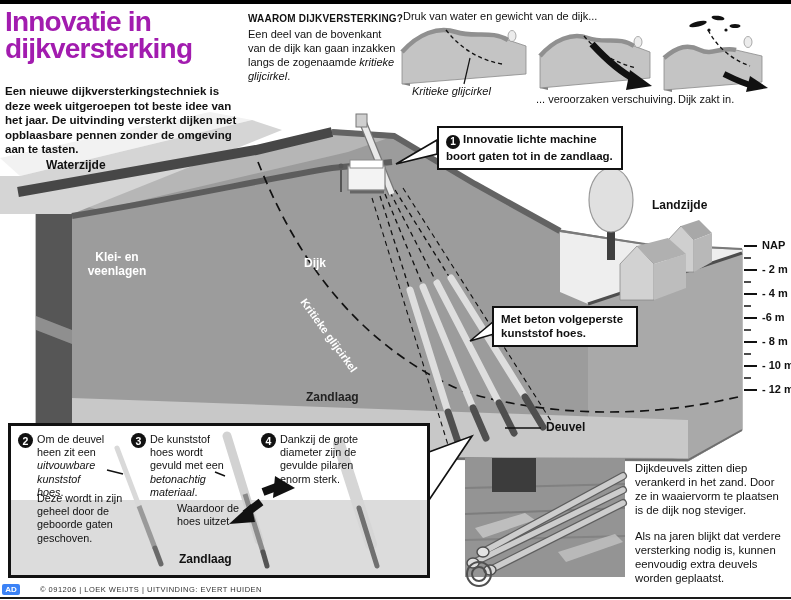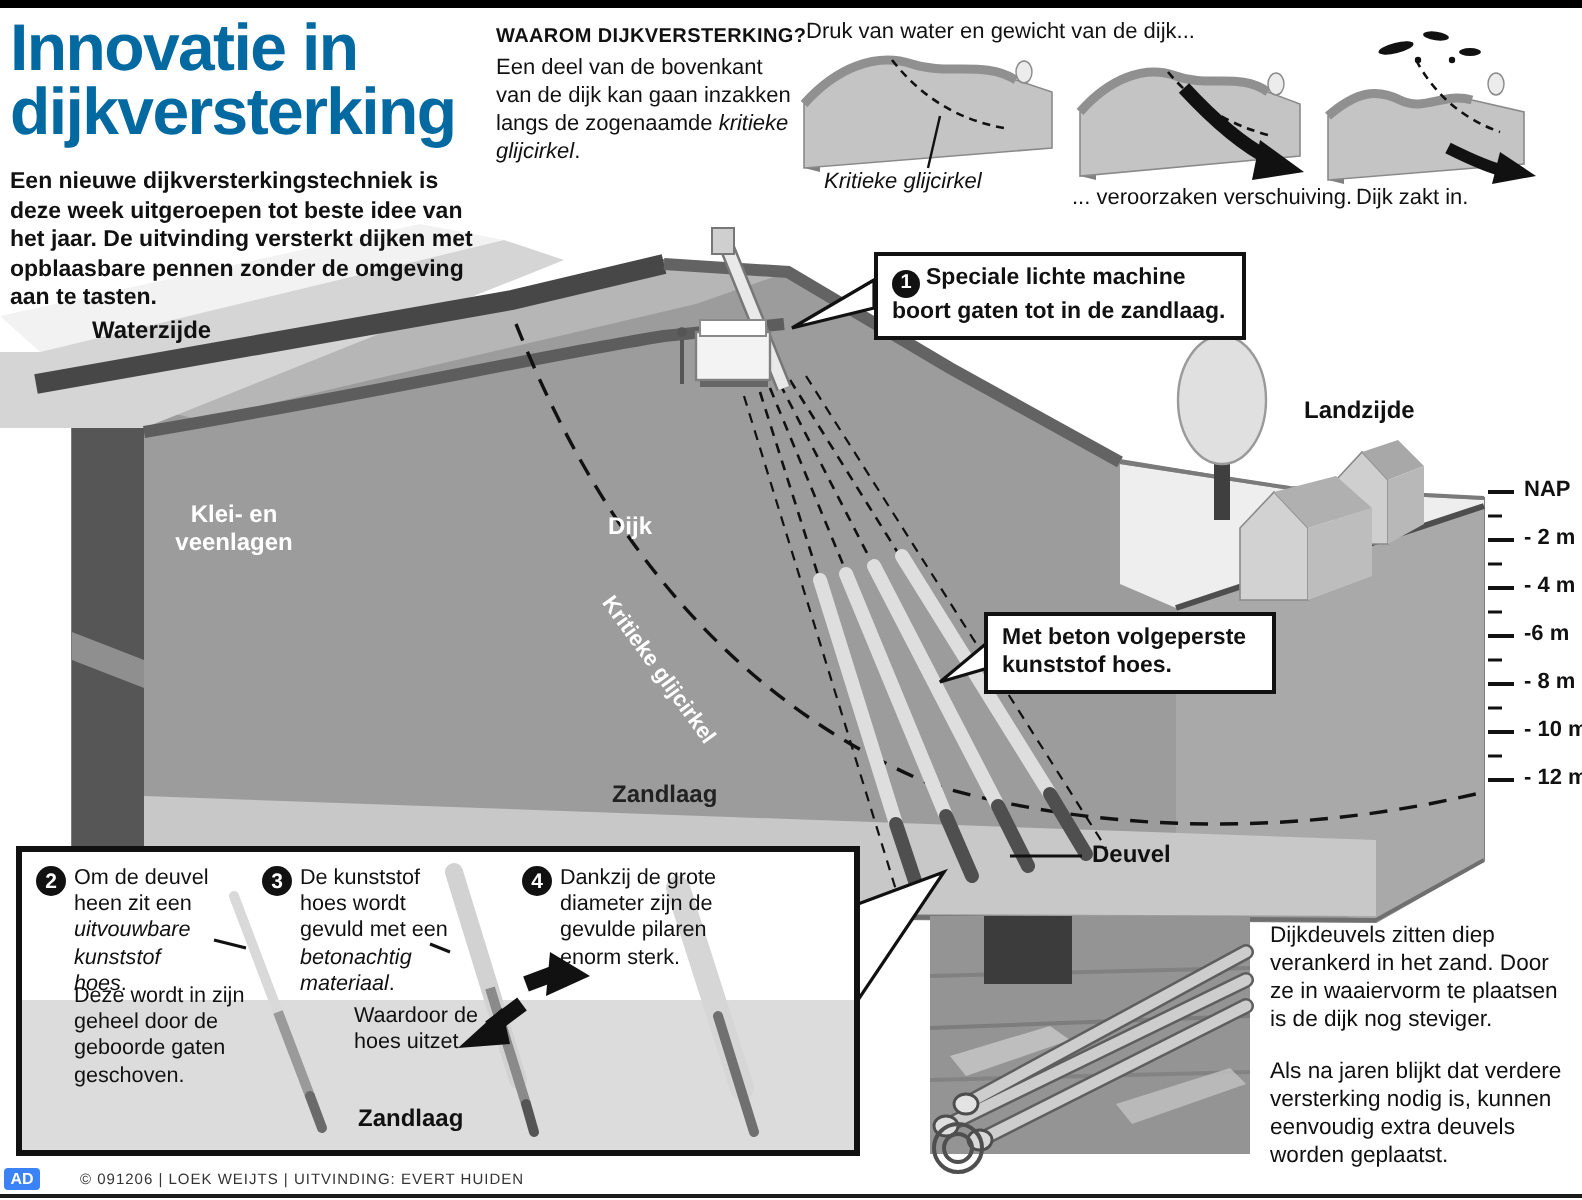--- a/index.html
+++ b/index.html
@@ -1,22 +1,22 @@
 <!DOCTYPE html>
 <html><head>
 <meta charset="utf-8">
 <style>
   html,body{margin:0;padding:0;background:#fff;}
   #page{position:relative;width:791px;height:600px;background:#fff;overflow:hidden;
         font-family:"Liberation Sans",sans-serif;color:#111;}
   .abs{position:absolute;}
   .svgfull{position:absolute;left:0;top:0;width:791px;height:600px;}
   .topbar{left:0;top:0;width:791px;height:4px;background:#000;}
-  .title{left:5px;top:8px;width:245px;font-size:33px;font-weight:bold;line-height:0.97;
-         letter-spacing:-0.8px;white-space:pre-line;color:#0369a1;}
+  .title{left:5px;top:8px;width:245px;font-size:28px;font-weight:bold;line-height:0.97;
+         letter-spacing:-0.8px;white-space:pre-line;color:#a21caf;}
   .intro{left:5px;top:84px;width:236px;font-size:11.5px;font-weight:bold;line-height:1.27;color:#111;}
   .waarom-h{left:248px;top:13px;width:160px;font-size:10px;font-weight:bold;letter-spacing:0.2px;}
   .waarom-b{left:248px;top:28px;width:152px;font-size:11px;line-height:1.27;}
   .cap{font-size:11px;line-height:1.2;color:#111;}
   .ital{font-style:italic;}
   .lbl{position:absolute;font-size:12px;font-weight:bold;color:#111;white-space:pre-line;}
   .lblw{color:#fff;}
   .rot{transform:rotate(54deg);transform-origin:left top;font-size:11px;}
   .callout{position:absolute;background:#fff;border:2.5px solid #111;padding:4px 7px 5px 7px;
            font-size:11.5px;font-weight:bold;line-height:1.22;}
@@ -229,21 +229,21 @@
   <div>
     <div class="nap-label" style="top:239px;">NAP</div>
     <div class="nap-label" style="top:263px;">- 2 m</div>
     <div class="nap-label" style="top:287px;">- 4 m</div>
     <div class="nap-label" style="top:311px;">-6 m</div>
     <div class="nap-label" style="top:335px;">- 8 m</div>
     <div class="nap-label" style="top:359px;">- 10 m</div>
     <div class="nap-label" style="top:383px;">- 12 m</div>
   </div>
 
-  <div class="callout" style="left:437px;top:126px;width:168px;"><span class="numdot">1</span><span>Speciale lichte machine boort gaten tot in de zandlaag.</span></div>
+  <div class="callout" style="left:437px;top:126px;width:168px;"><span class="numdot">1</span><span>Innovatie lichte machine boort gaten tot in de zandlaag.</span></div>
   <div class="callout" style="left:492px;top:306px;width:128px;">Met beton volgeperste kunststof hoes.</div>
 
   <div class="abs panel">
     <div class="ground"></div>
     <svg style="position:absolute;left:0;top:0;width:416px;height:149px;" viewBox="0 0 416 149">
 
       <line x1="106" y1="22" x2="128" y2="80" stroke="#d9d9d9" stroke-width="5" stroke-linecap="round"></line>
       <line x1="128" y1="80" x2="144" y2="122" stroke="#9a9a9a" stroke-width="5"></line>
       <line x1="144" y1="122" x2="150" y2="138" stroke="#6a6a6a" stroke-width="5" stroke-linecap="round"></line>
       <line x1="96" y1="44" x2="112" y2="48" stroke="#111" stroke-width="1.5"></line>

